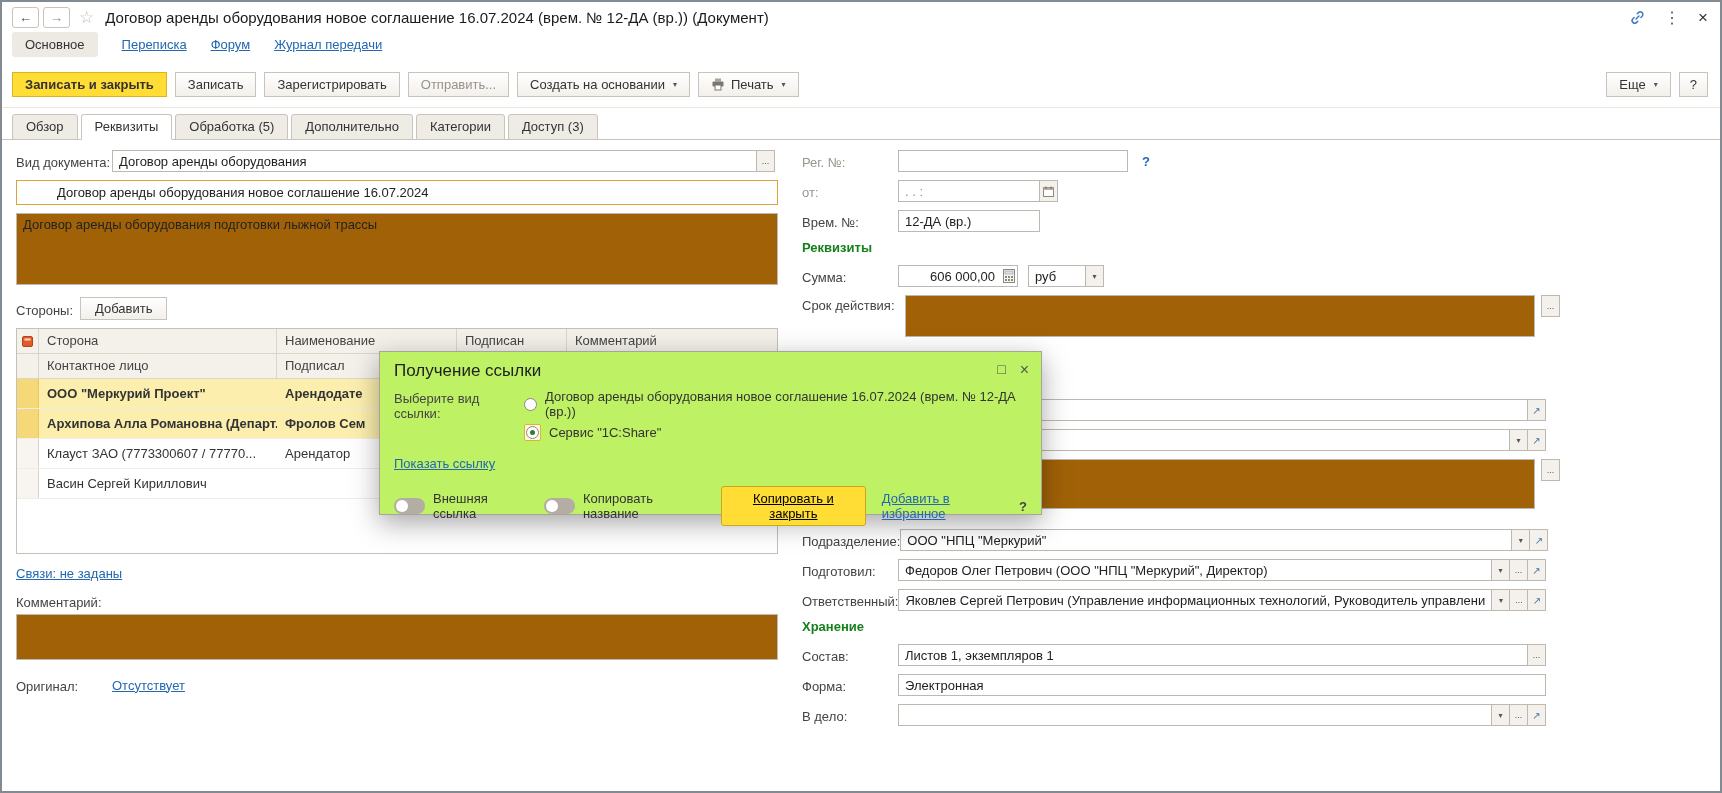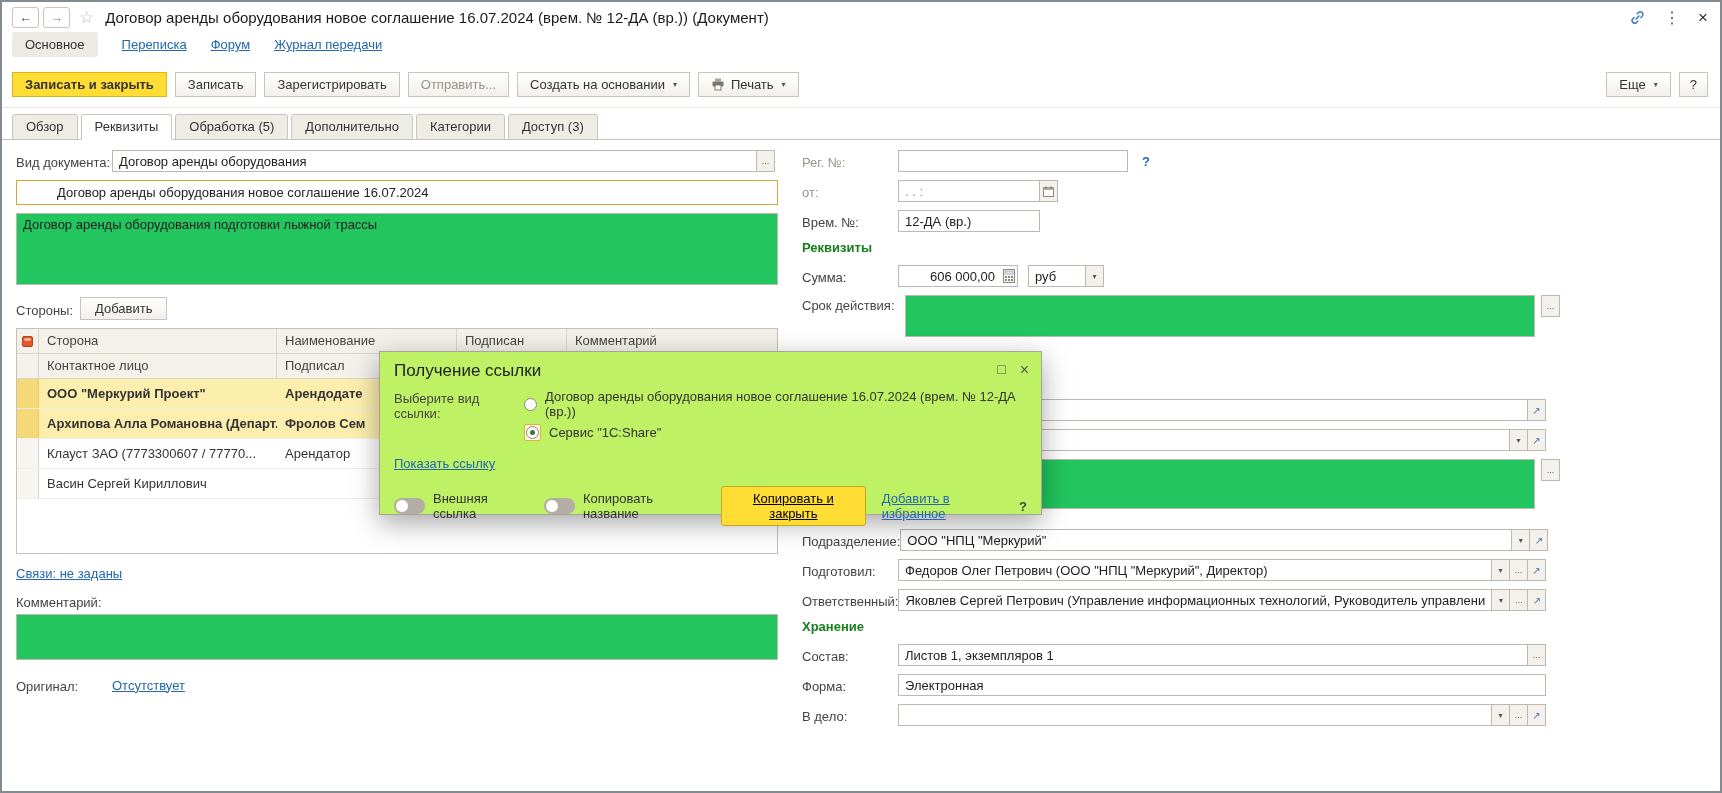--- a/index.html
+++ b/index.html
@@ -44,21 +44,21 @@
   
   .content { position:relative; height:655px; background:#fff; }
   .leftcol  { position:absolute; left:14px;  top:10px; width:762px; }
   .rightcol { position:absolute; left:800px; top:10px; width:758px; }
 
   .frow { display:flex; align-items:center; margin-bottom:8px; }
   .frow.top { align-items:flex-start;justify-content:space-between; }
   .flabel { flex:0 0 96px; color:#444; padding-top:3px; }
   .flabel.dis { color:#9A958D; }
   .txt { height:22px; border:1px solid #BDB8B0; background:#fff; padding:0 6px; font:inherit; color:#222; }
-  .ta  { border:1px solid #BDB8B0; background:#22c55e; padding:3px 6px; font:inherit; color:#222; resize:none; display:block; }
+  .ta  { border:1px solid #BDB8B0; background:#a16207; padding:3px 6px; font:inherit; color:#222; resize:none; display:block; }
   .sq-btn { width:19px; height:22px; border:1px solid #BDB8B0; margin-left:-1px; background:#F4F1EC;
             display:inline-flex; align-items:center; justify-content:center; font-size:9px; color:#555; cursor:pointer; padding:0; }
   .sq-btn .g-open { font-size:10px; color:#3E6FA8; }
   .sq-btn .g-dd { font-size:8px; }
 
   .sect { color:#15801C; font-weight:bold; margin:8px 0 10px; }
 
   .sum-wrap { position:relative; display:inline-flex; }
   .sum { width:120px; text-align:right; padding-right:22px; }
   .calc-ic { position:absolute; right:3px; top:4px; cursor:pointer; }

